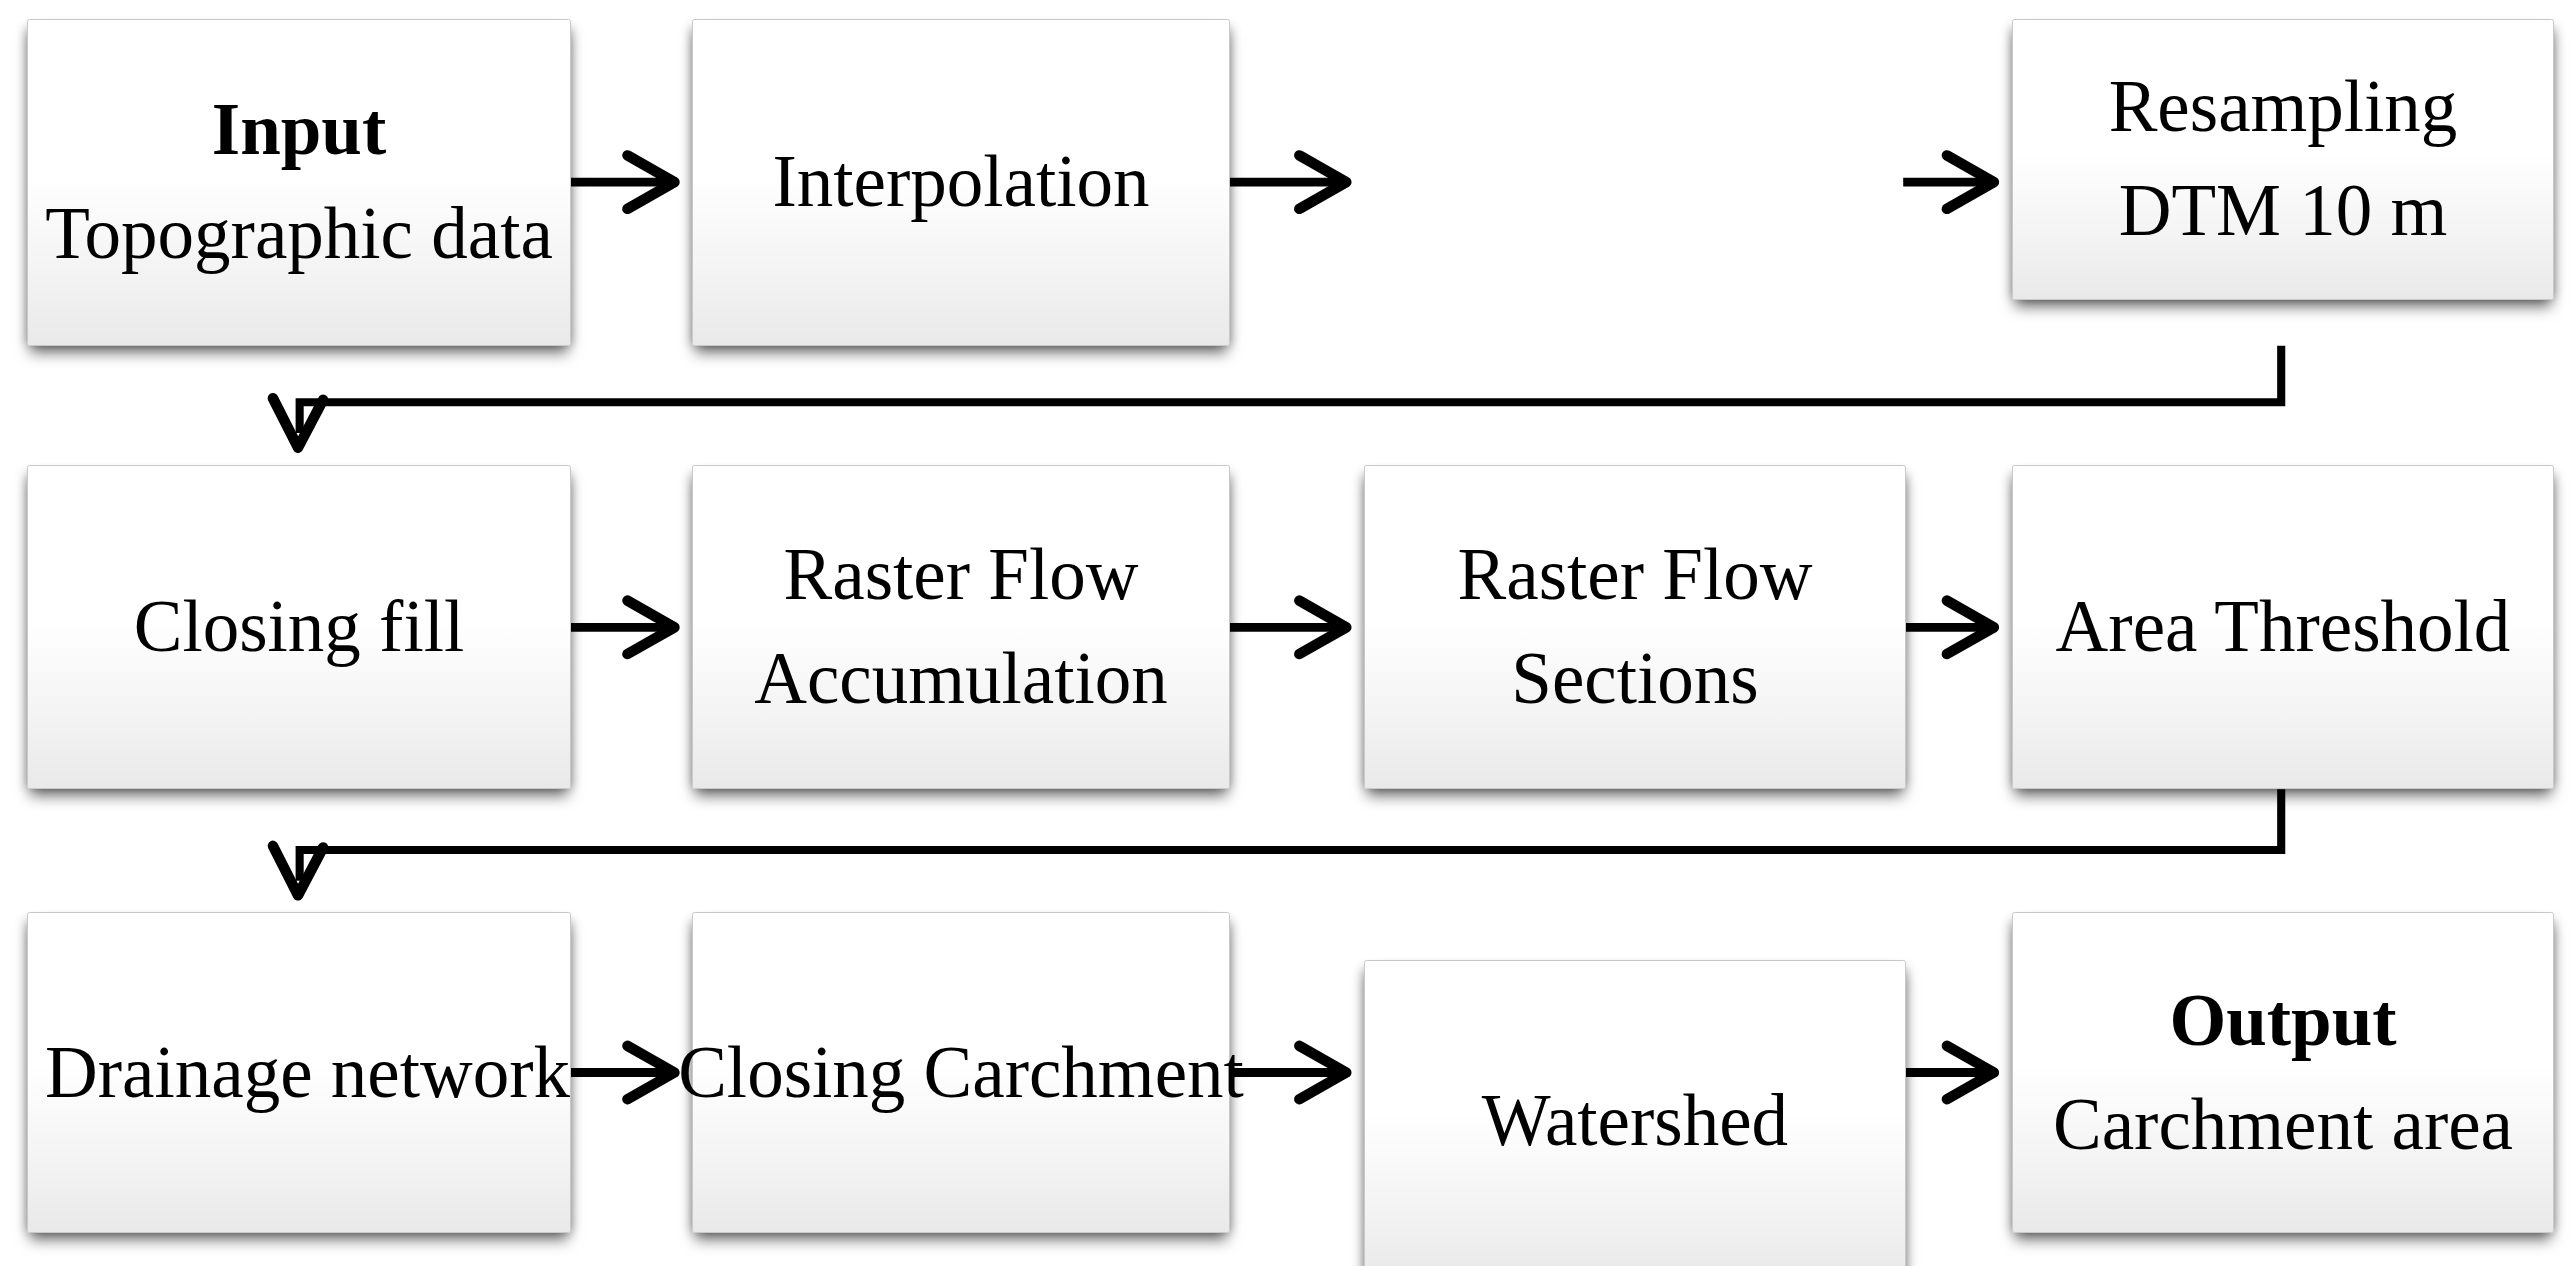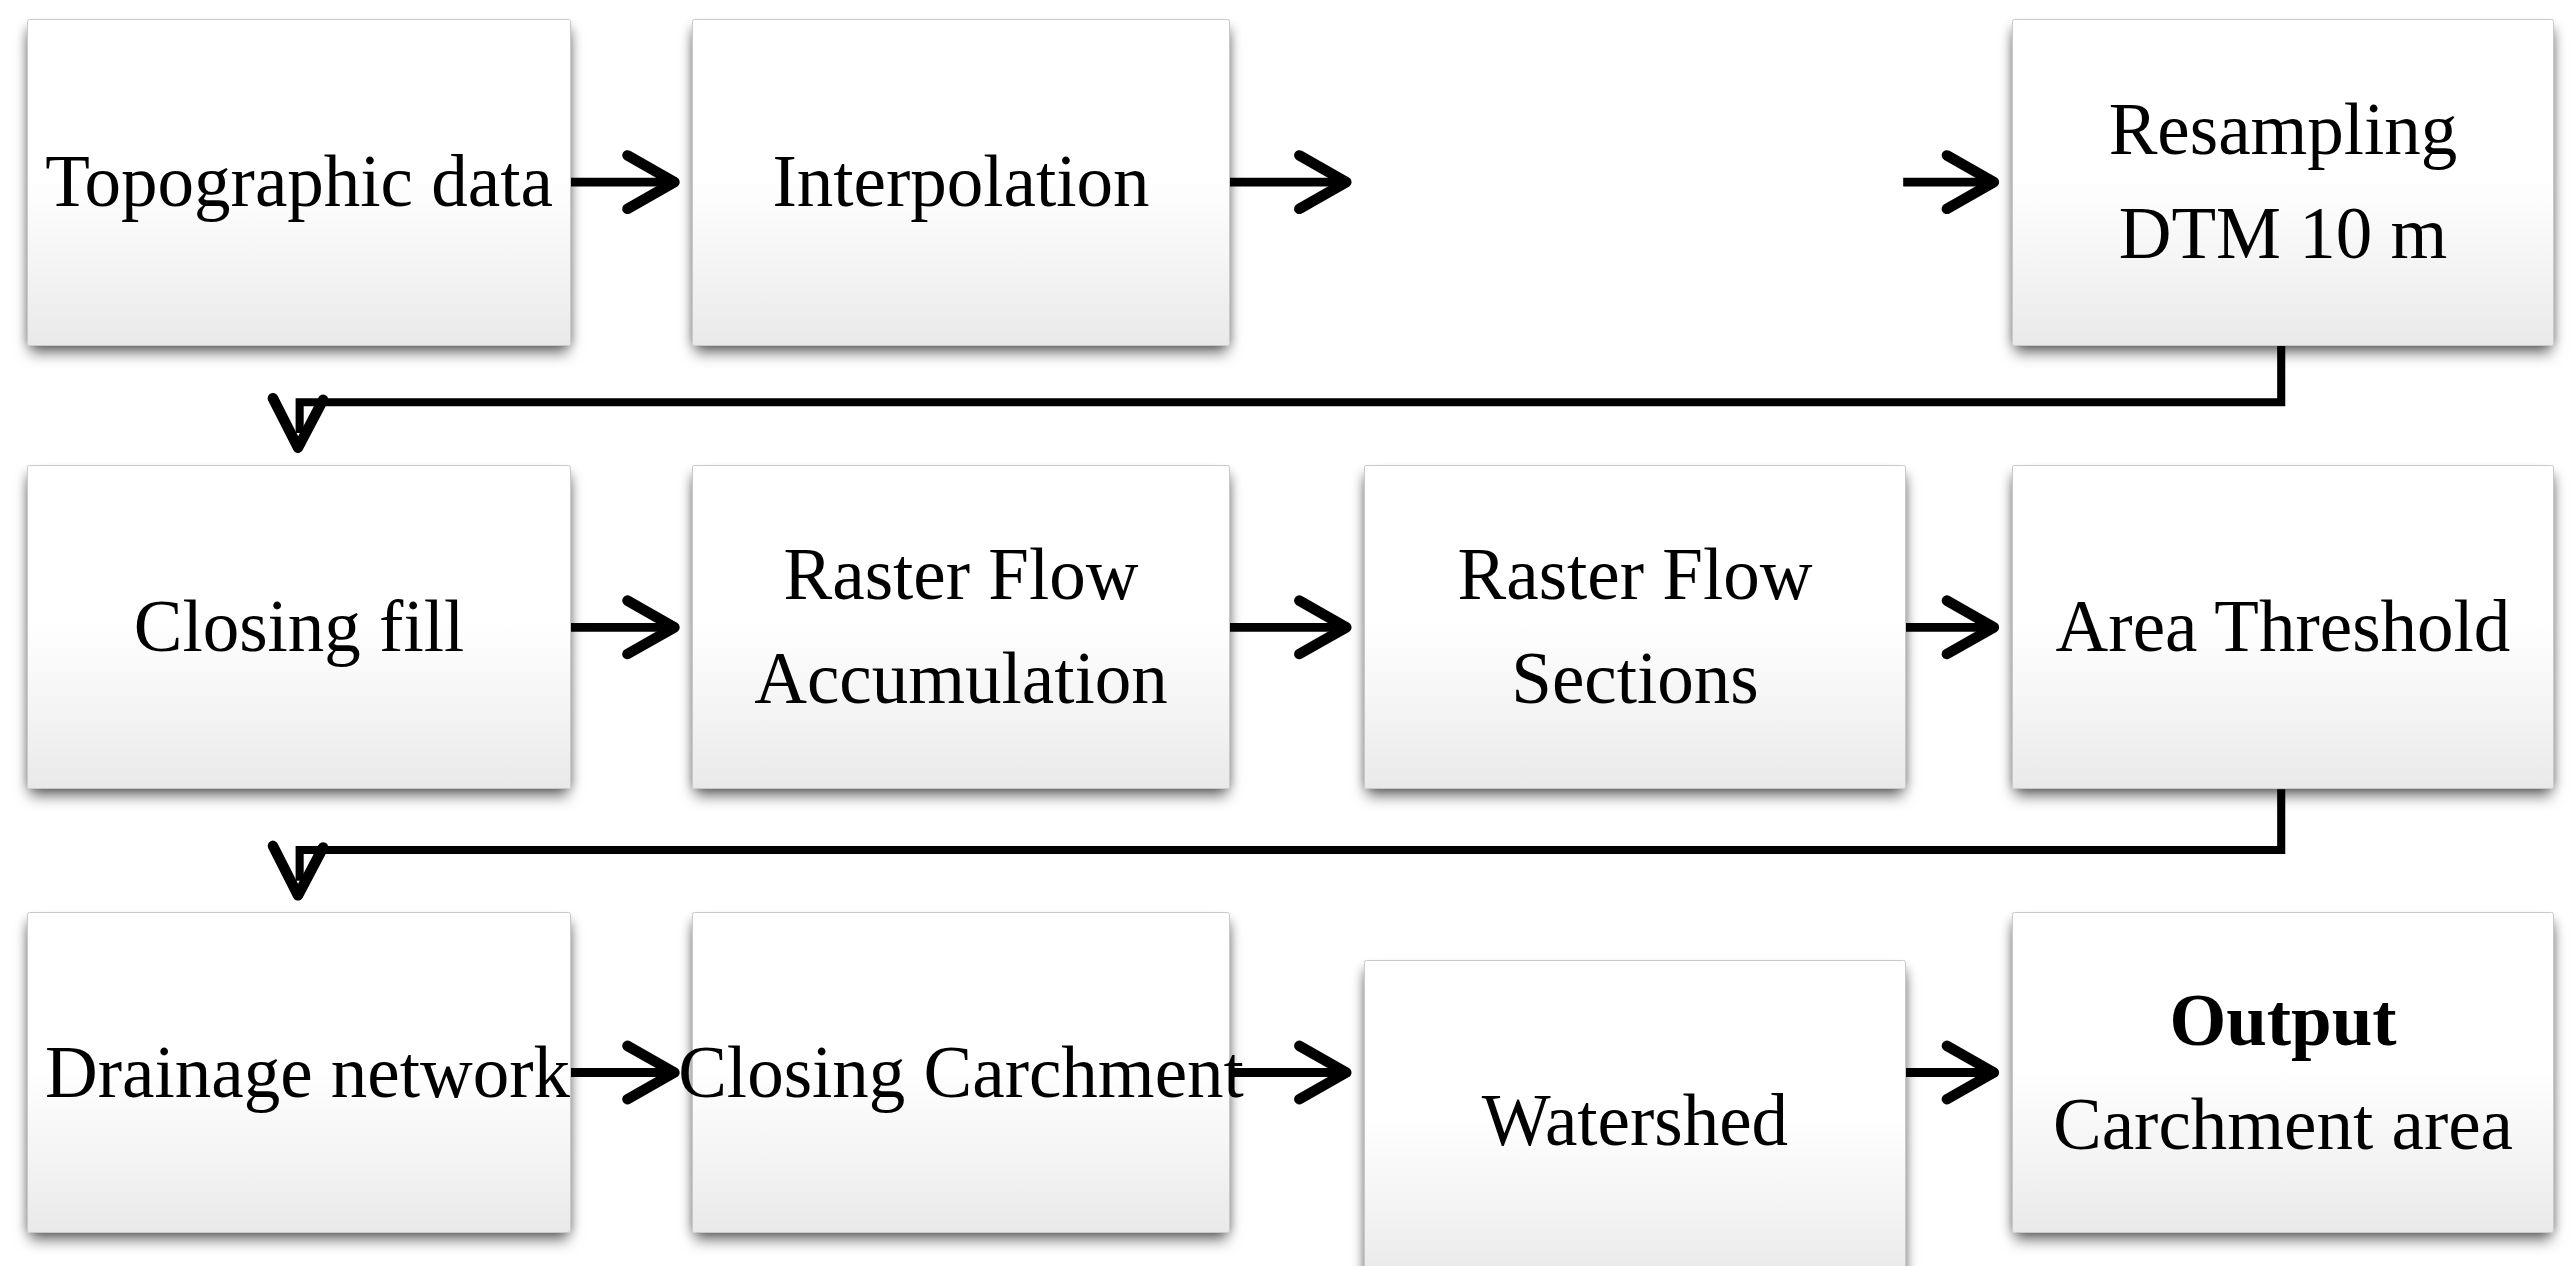--- a/index.html
+++ b/index.html
@@ -118,29 +118,30 @@
         <path class="head" d="M1605 1292 L1663 1325 M1605 1358 L1663 1325"></path>
       </g>
       <g>
         <line class="shaft" x1="2351" y1="1325" x2="2456" y2="1325"></line>
         <path class="head" d="M2405 1292 L2463 1325 M2405 1358 L2463 1325"></path>
       </g>
     </g>
   </svg>
 
   <div class="box" style="left:27px; top:18.6px; width:544px; height:327px;">
+    <div class="line bold">Input</div>
     <div class="line">Topographic data</div>
   </div>
 
   <div class="box" style="left:692px; top:18.6px; width:538px; height:327px;">
     <div class="line">Interpolation</div>
   </div>
 
 
-  <div class="box" style="left:2012px; top:18.6px; width:542px; height:327px;">
+  <div class="box" style="left:2012px; top:18.6px; width:542px; height:281px;">
     <div class="line">Resampling</div>
     <div class="line">DTM 10 m</div>
   </div>
 
   <div class="box" style="left:27px; top:465px; width:544px; height:324px;">
     <div class="line">Closing fill</div>
   </div>
 
   <div class="box" style="left:692px; top:465px; width:538px; height:324px;">
     <div class="line">Raster Flow</div>

